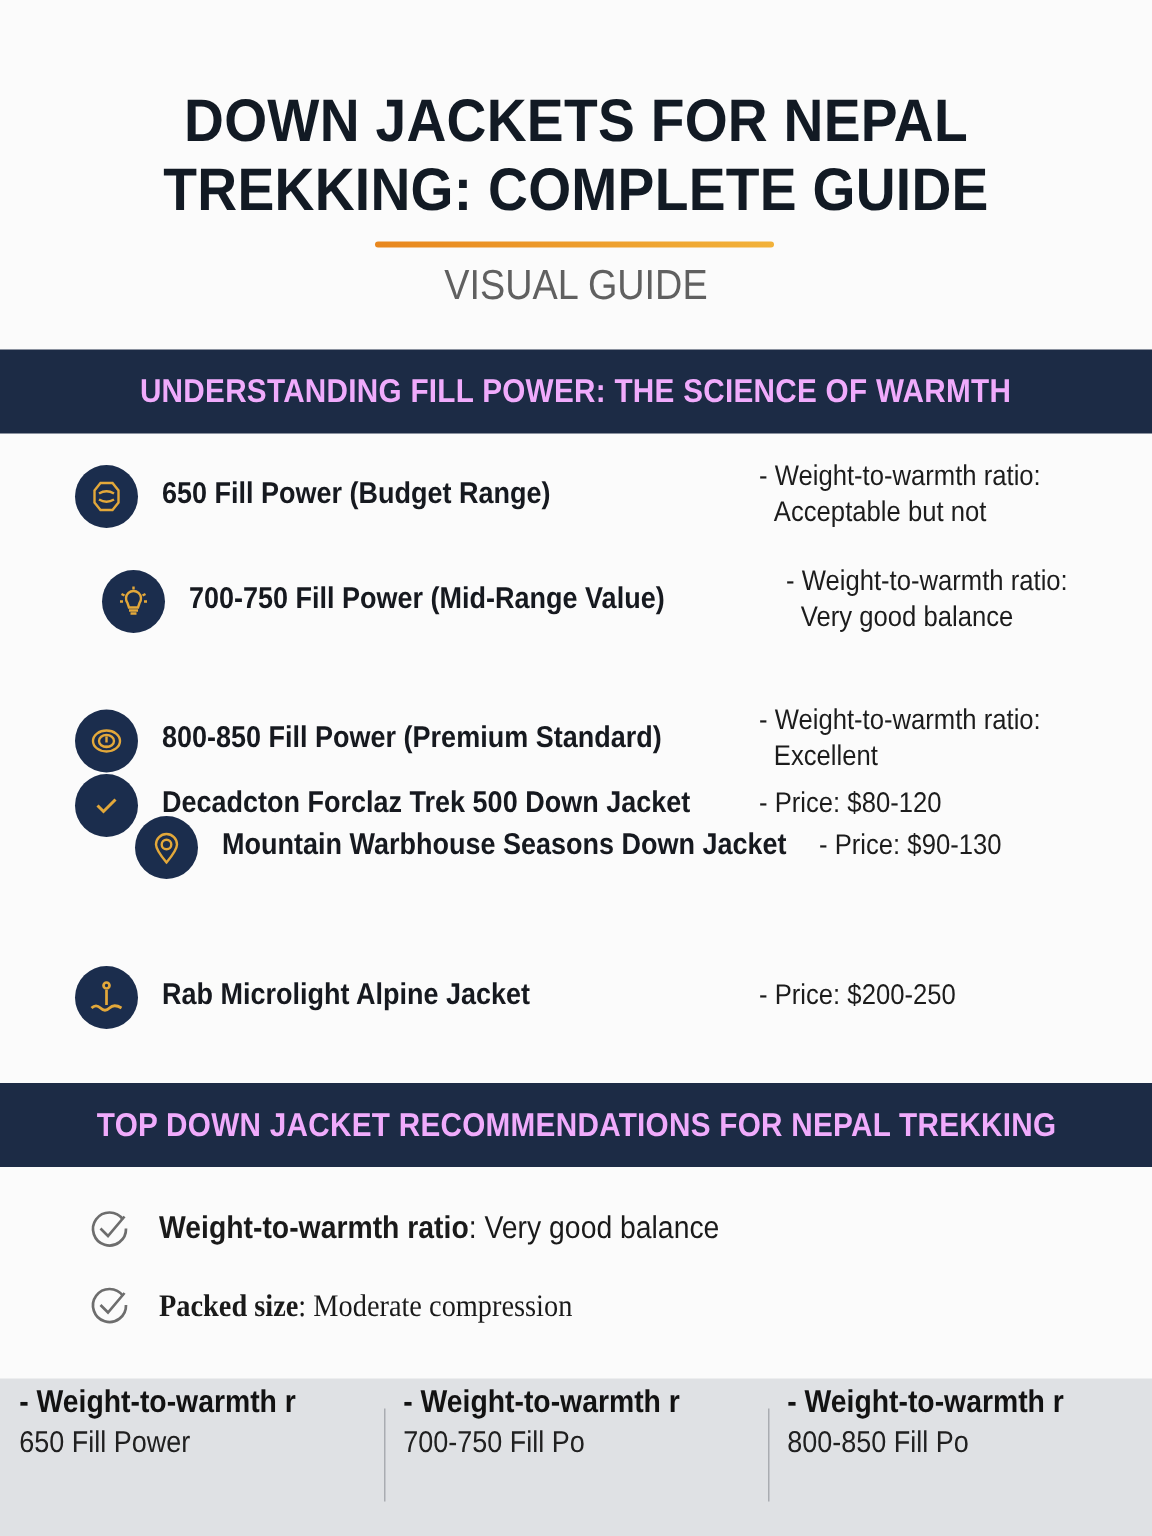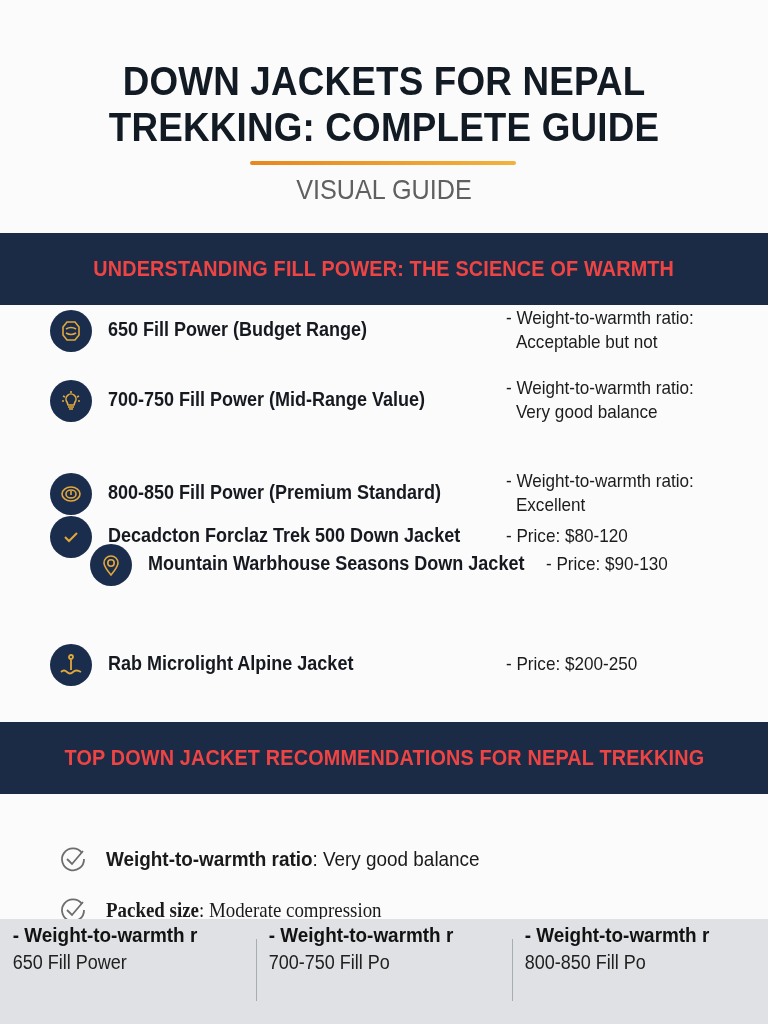--- a/index.html
+++ b/index.html
@@ -25,23 +25,23 @@
     position: absolute; left: 250px; top: 161px; width: 266px; height: 4px;
     background: linear-gradient(90deg, #e8871e, #f2b23a);
     border-radius: 2px;
   }
   .subtitle {
     position: absolute; left: 0; width: 768px; top: 174px;
     text-align: center; font-size: 28px; color: #606060;
     transform: scaleX(0.9);
   }
   .band {
-    position: absolute; left: 0; width: 768px; height: 72px;
+    position: absolute; left: 0; width: 768px; height: 56px;
     background: #1c2b45;
-    color: #ef4444;
+    color: #f0abfc;
     font-weight: 700;
     font-size: 22px;
     display: flex; align-items: center; justify-content: center;
     letter-spacing: 0.2px;
   }
   .band span { display: inline-block; transform: scaleX(0.9); white-space: nowrap; }
   .band1 { top: 233px; }
   .band2 { top: 722px; }
 
   .row { position: absolute; left: 0; width: 740px; height: 50px; }
@@ -59,21 +59,21 @@
   .row .note {
     position: absolute; left: 506px; top: -4px;
     font-size: 19px; line-height: 24px; color: #1c1c1c;
     transform: scaleX(0.9); transform-origin: left center;
     white-space: nowrap;
   }
   .row .note .cont { display: block; padding-left: 11px; }
 
   .check-row {
     position: absolute; left: 58px; height: 30px;
-    display: flex; align-items: center; margin-top: 40px;
+    display: flex; align-items: center;
   }
   .check-row .chk { width: 30px; height: 30px; margin-right: 18px; }
   .check-row .txt {
     font-size: 21px; color: #1a1a1a; white-space: nowrap;
     transform: scaleX(0.9); transform-origin: left center;
   }
   .check-row .txt b { font-weight: 700; }
 
   .footer {
     position: absolute; left: 0; top: 919px; width: 768px; height: 105px;
@@ -111,21 +111,21 @@
         <path d="M8 15 Q13 18 18 15"></path>
       </svg>
   </div>
   <div class="label">650 Fill Power (Budget Range)</div>
   <div class="note">
     <span>- Weight-to-warmth ratio:</span>
     <span class="cont">Acceptable but not</span>
   </div>
 </div>
 
-<div class="row" style="top:380px;">
+<div class="row" style="top:380px;margin-left:18px;">
   <div class="icon">
     <svg viewBox="0 0 26 26" fill="none" stroke="#e3a83a" stroke-width="1.6">
         <path d="M9 14 A5 5 0 1 1 17 14 L16 17 L10 17 Z"></path>
         <path d="M10 19 L16 19 M11 21 L15 21"></path>
         <path d="M13 3 L13 5 M5 8 L7 9 M21 8 L19 9 M4 13 L6 13 M22 13 L20 13"></path>
       </svg>
   </div>
   <div class="label">700-750 Fill Power (Mid-Range Value)</div>
   <div class="note">
     <span>- Weight-to-warmth ratio:</span>

